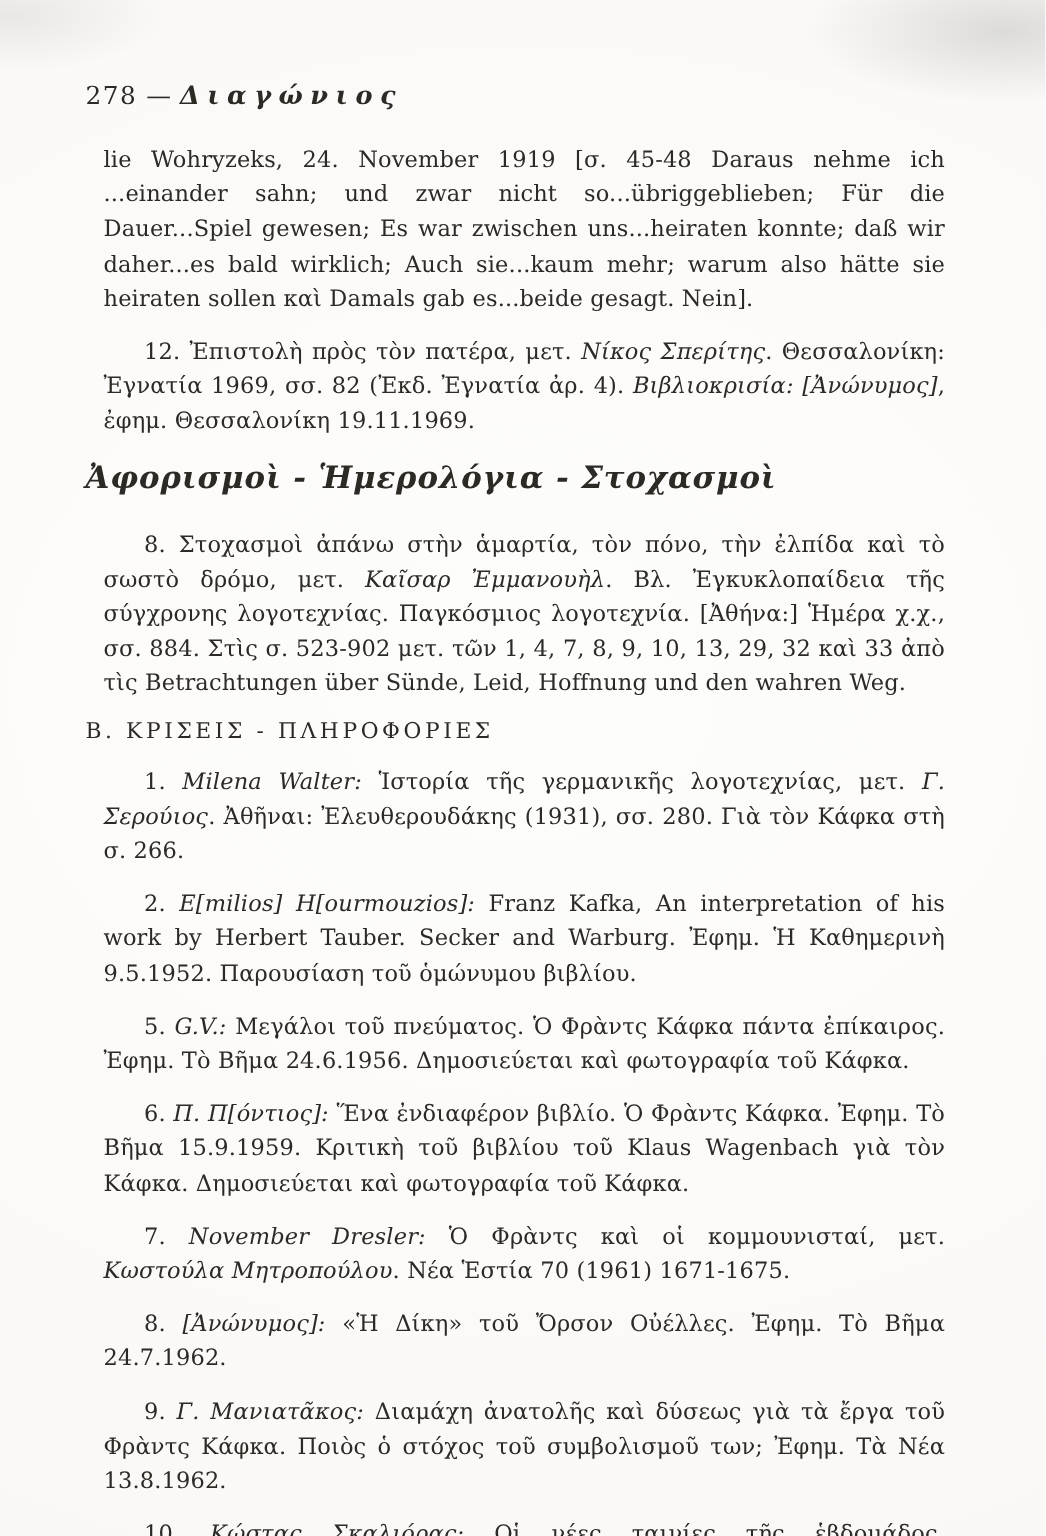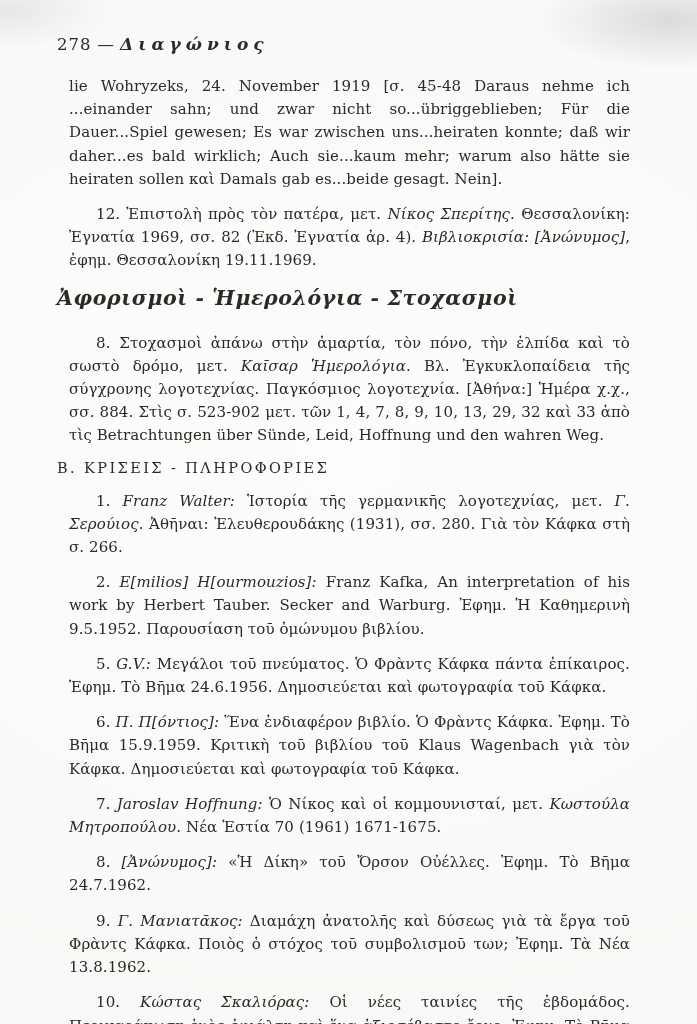--- a/index.html
+++ b/index.html
@@ -31,20 +31,21 @@
   .text-block {
     position: absolute;
     left: 57px;
     top: 34px;
     width: 585px;
   }
   .page-header {
     font-size: 16.5px;
     margin-bottom: 21px;
     white-space: nowrap;
+    margin-top: 20px;
   }
   .page-header .pagenum {
     letter-spacing: 1px;
   }
   .page-header .dash {
     padding: 0 6px;
   }
   .page-header .journal {
     font-weight: bold;
     font-style: italic;
@@ -79,25 +80,25 @@
 
 <div class="page">
   <div class="text-block">
     <div class="page-header">
       <span class="pagenum">278</span><span class="dash">—</span><span class="journal">Διαγώνιος</span>
     </div>
     <div id="body-content">
         <p class="para cont"><span>lie Wohryzeks, 24. November 1919 [σ. 45-48 Daraus nehme ich ...einander sahn; und zwar nicht so...übriggeblieben; Für die Dauer...Spiel gewesen; Es war zwischen uns...heiraten konnte; daß wir daher...es bald wirklich; Auch sie...kaum mehr; warum also hätte sie heiraten sollen καὶ Damals gab es...beide gesagt. Nein].</span></p>
         <p class="para entry"><span>12. Ἐπιστολὴ πρὸς τὸν πατέρα, μετ. </span><i>Νίκος Σπερίτης</i><span>. Θεσσαλονίκη: Ἐγνατία 1969, σσ. 82 (Ἐκδ. Ἐγνατία ἀρ. 4). </span><i>Βιβλιοκρισία: [Ἀνώνυμος]</i><span>, ἐφημ. Θεσσαλονίκη 19.11.1969.</span></p>
         <div class="heading-a"><span>Ἀφορισμοὶ - Ἡμερολόγια - Στοχασμοὶ</span></div>
-        <p class="para entry"><span>8. Στοχασμοὶ ἀπάνω στὴν ἁμαρτία, τὸν πόνο, τὴν ἐλπίδα καὶ τὸ σωστὸ δρόμο, μετ. </span><i>Καῖσαρ Ἡμερολόγια</i><span>. Βλ. Ἐγκυκλοπαίδεια τῆς σύγχρονης λογοτεχνίας. Παγκόσμιος λογοτεχνία. [Ἀθήνα:] Ἡμέρα χ.χ., σσ. 884. Στὶς σ. 523-902 μετ. τῶν 1, 4, 7, 8, 9, 10, 13, 29, 32 καὶ 33 ἀπὸ τὶς Betrachtungen über Sünde, Leid, Hoffnung und den wahren Weg.</span></p>
+        <p class="para entry"><span>8. Στοχασμοὶ ἀπάνω στὴν ἁμαρτία, τὸν πόνο, τὴν ἐλπίδα καὶ τὸ σωστὸ δρόμο, μετ. </span><i>Καῖσαρ Ἐμμανουὴλ</i><span>. Βλ. Ἐγκυκλοπαίδεια τῆς σύγχρονης λογοτεχνίας. Παγκόσμιος λογοτεχνία. [Ἀθήνα:] Ἡμέρα χ.χ., σσ. 884. Στὶς σ. 523-902 μετ. τῶν 1, 4, 7, 8, 9, 10, 13, 29, 32 καὶ 33 ἀπὸ τὶς Betrachtungen über Sünde, Leid, Hoffnung und den wahren Weg.</span></p>
         <div class="heading-b"><span>Β. ΚΡΙΣΕΙΣ - ΠΛΗΡΟΦΟΡΙΕΣ</span></div>
-        <p class="para entry"><span>1. </span><i>Franz Walter:</i><span> Ἱστορία τῆς γερμανικῆς λογοτεχνίας, μετ. </span><i>Γ. Σερούιος</i><span>. Ἀθῆναι: Ἐλευθερουδάκης (1931), σσ. 280. Γιὰ τὸν Κάφκα στὴ σ. 266.</span></p>
+        <p class="para entry"><span>1. </span><i>Milena Walter:</i><span> Ἱστορία τῆς γερμανικῆς λογοτεχνίας, μετ. </span><i>Γ. Σερούιος</i><span>. Ἀθῆναι: Ἐλευθερουδάκης (1931), σσ. 280. Γιὰ τὸν Κάφκα στὴ σ. 266.</span></p>
         <p class="para entry"><span>2. </span><i>E[milios] H[ourmouzios]:</i><span> Franz Kafka, An interpretation of his work by Herbert Tauber. Secker and Warburg. Ἐφημ. Ἡ Καθημερινὴ 9.5.1952. Παρουσίαση τοῦ ὁμώνυμου βιβλίου.</span></p>
         <p class="para entry"><span>5. </span><i>G.V.:</i><span> Μεγάλοι τοῦ πνεύματος. Ὁ Φρὰντς Κάφκα πάντα ἐπίκαιρος. Ἐφημ. Τὸ Βῆμα 24.6.1956. Δημοσιεύεται καὶ φωτογραφία τοῦ Κάφκα.</span></p>
         <p class="para entry"><span>6. </span><i>Π. Π[όντιος]:</i><span> Ἕνα ἐνδιαφέρον βιβλίο. Ὁ Φρὰντς Κάφκα. Ἐφημ. Τὸ Βῆμα 15.9.1959. Κριτικὴ τοῦ βιβλίου τοῦ Klaus Wagenbach γιὰ τὸν Κάφκα. Δημοσιεύεται καὶ φωτογραφία τοῦ Κάφκα.</span></p>
-        <p class="para entry"><span>7. </span><i>Jaroslav Hoffnung:</i><span> Ὁ Νίκος καὶ οἱ κομμουνισταί, μετ. </span><i>Κωστούλα Μητροπούλου</i><span>. Νέα Ἑστία 70 (1961) 1671-1675.</span></p>
+        <p class="para entry"><span>7. </span><i>November Dresler:</i><span> Ὁ Φρὰντς καὶ οἱ κομμουνισταί, μετ. </span><i>Κωστούλα Μητροπούλου</i><span>. Νέα Ἑστία 70 (1961) 1671-1675.</span></p>
         <p class="para entry"><span>8. </span><i>[Ἀνώνυμος]:</i><span> «Ἡ Δίκη» τοῦ Ὄρσον Οὐέλλες. Ἐφημ. Τὸ Βῆμα 24.7.1962.</span></p>
         <p class="para entry"><span>9. </span><i>Γ. Μανιατᾶκος:</i><span> Διαμάχη ἀνατολῆς καὶ δύσεως γιὰ τὰ ἔργα τοῦ Φρὰντς Κάφκα. Ποιὸς ὁ στόχος τοῦ συμβολισμοῦ των; Ἐφημ. Τὰ Νέα 13.8.1962.</span></p>
         <p class="para entry"><span>10. </span><i>Κώστας Σκαλιόρας:</i><span> Οἱ νέες ταινίες τῆς ἑβδομάδος. Περιχαράκωση ἑνὸς ἐφιάλτη καὶ ἕνα ἀξιοσέβαστο ἔργο. Ἐφημ. Τὸ Βῆμα 5.2.1963. Γίνεται λόγος γιὰ τὴ διασκευὴ τῆς «Δίκης» τοῦ Κάφκα ἀπὸ τὸν Ὄρσον Οὐέλλες.</span></p>
       </div>
   </div>
 </div>
 
 </body></html>

